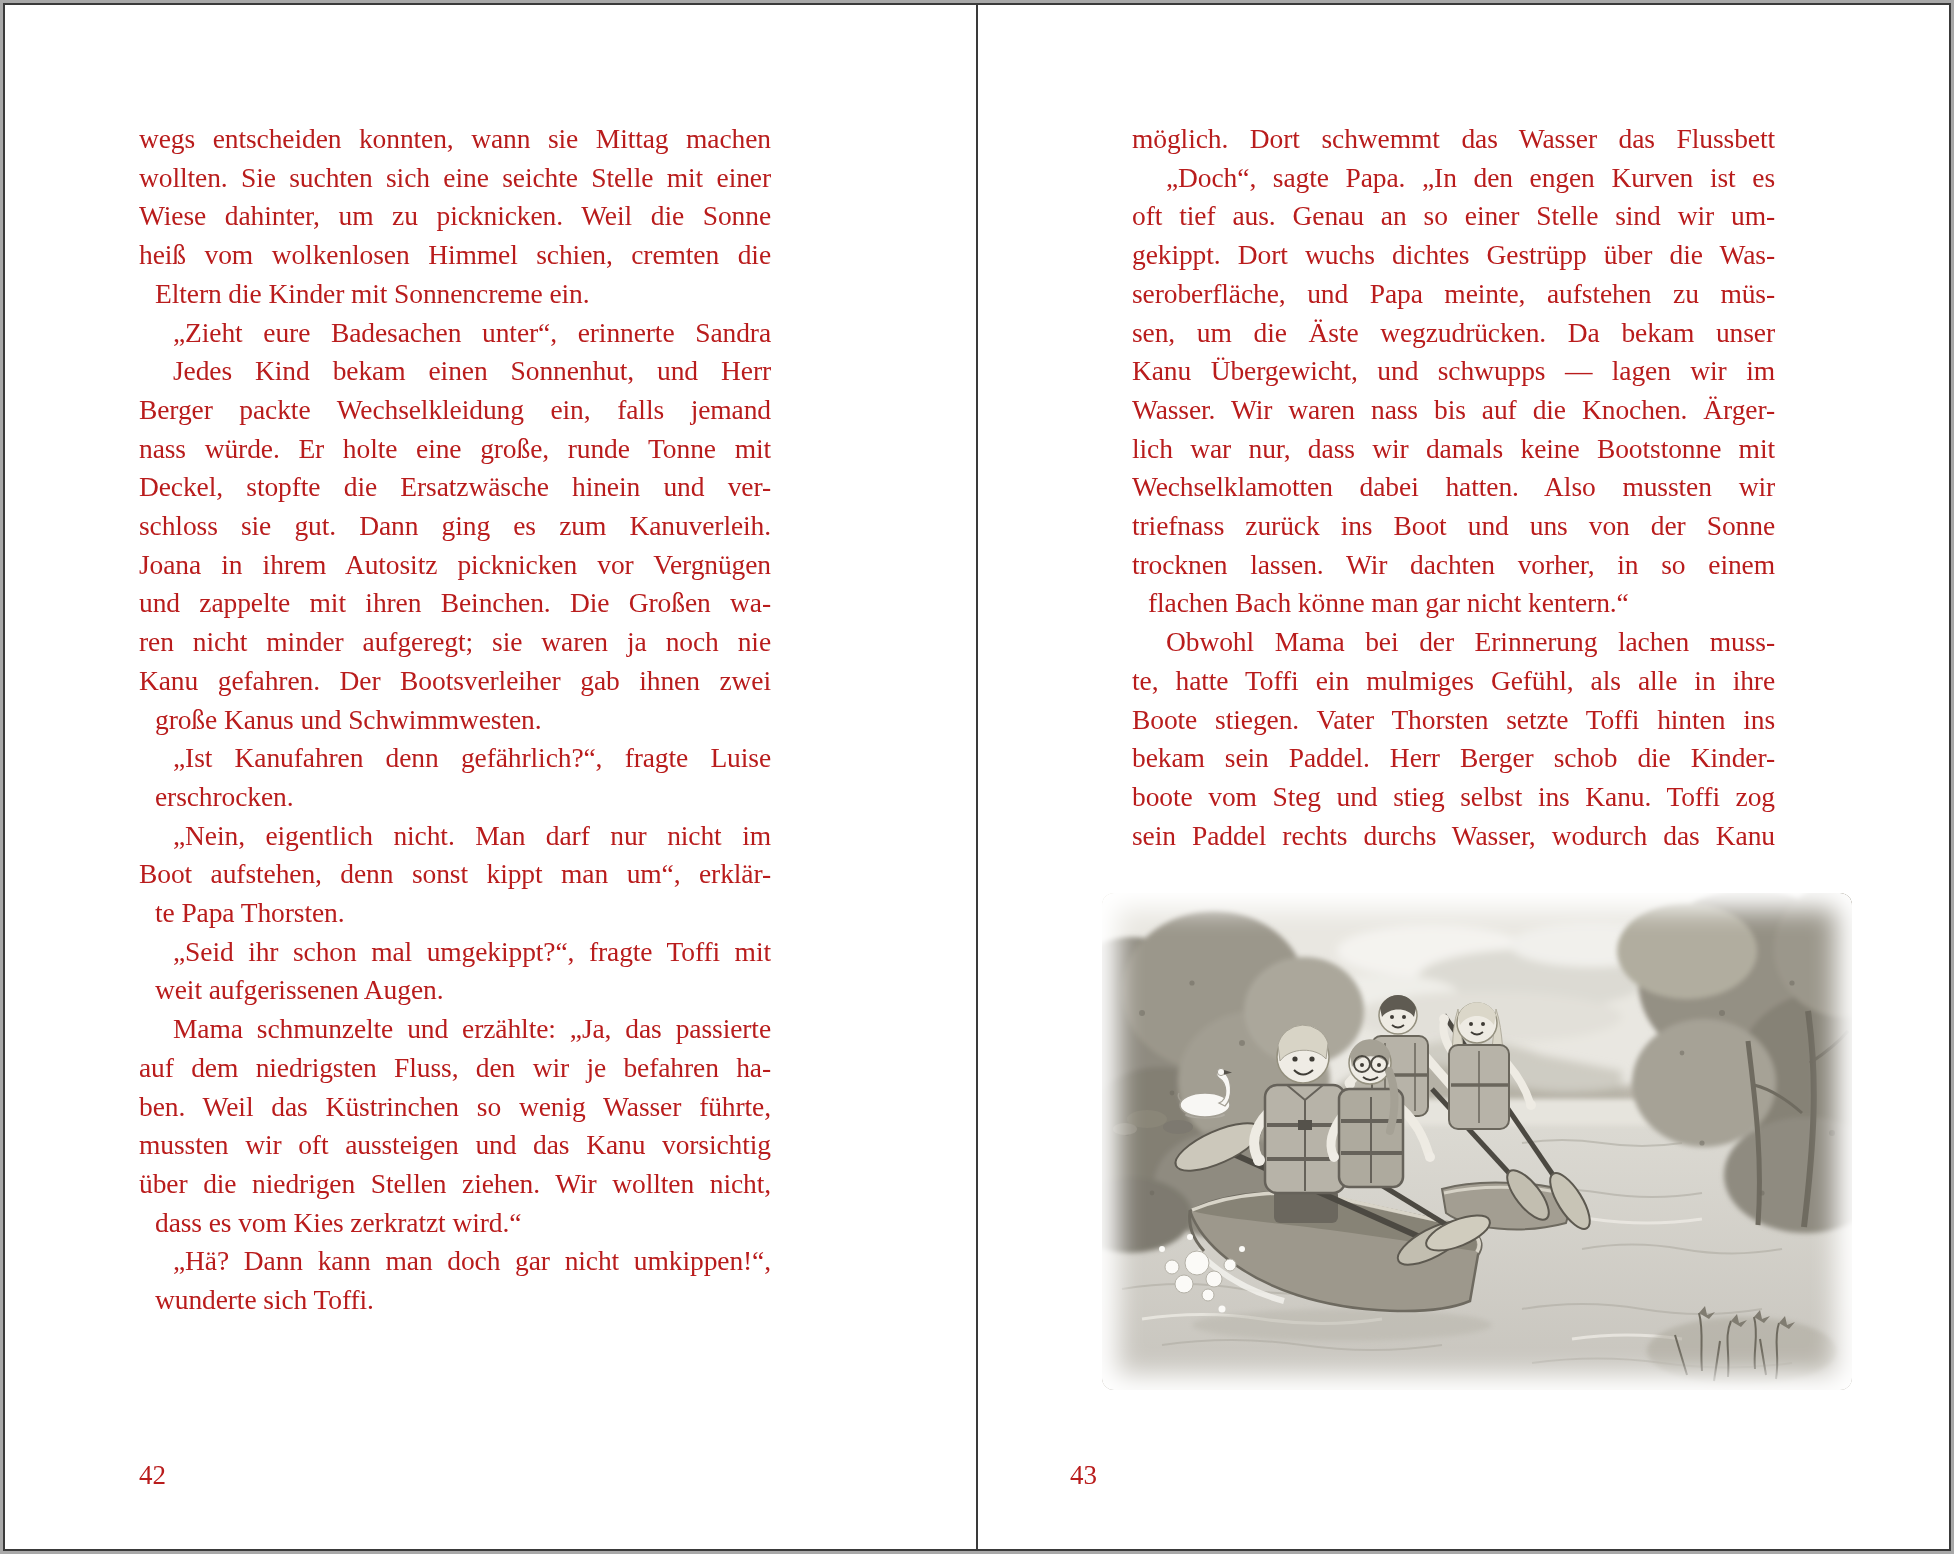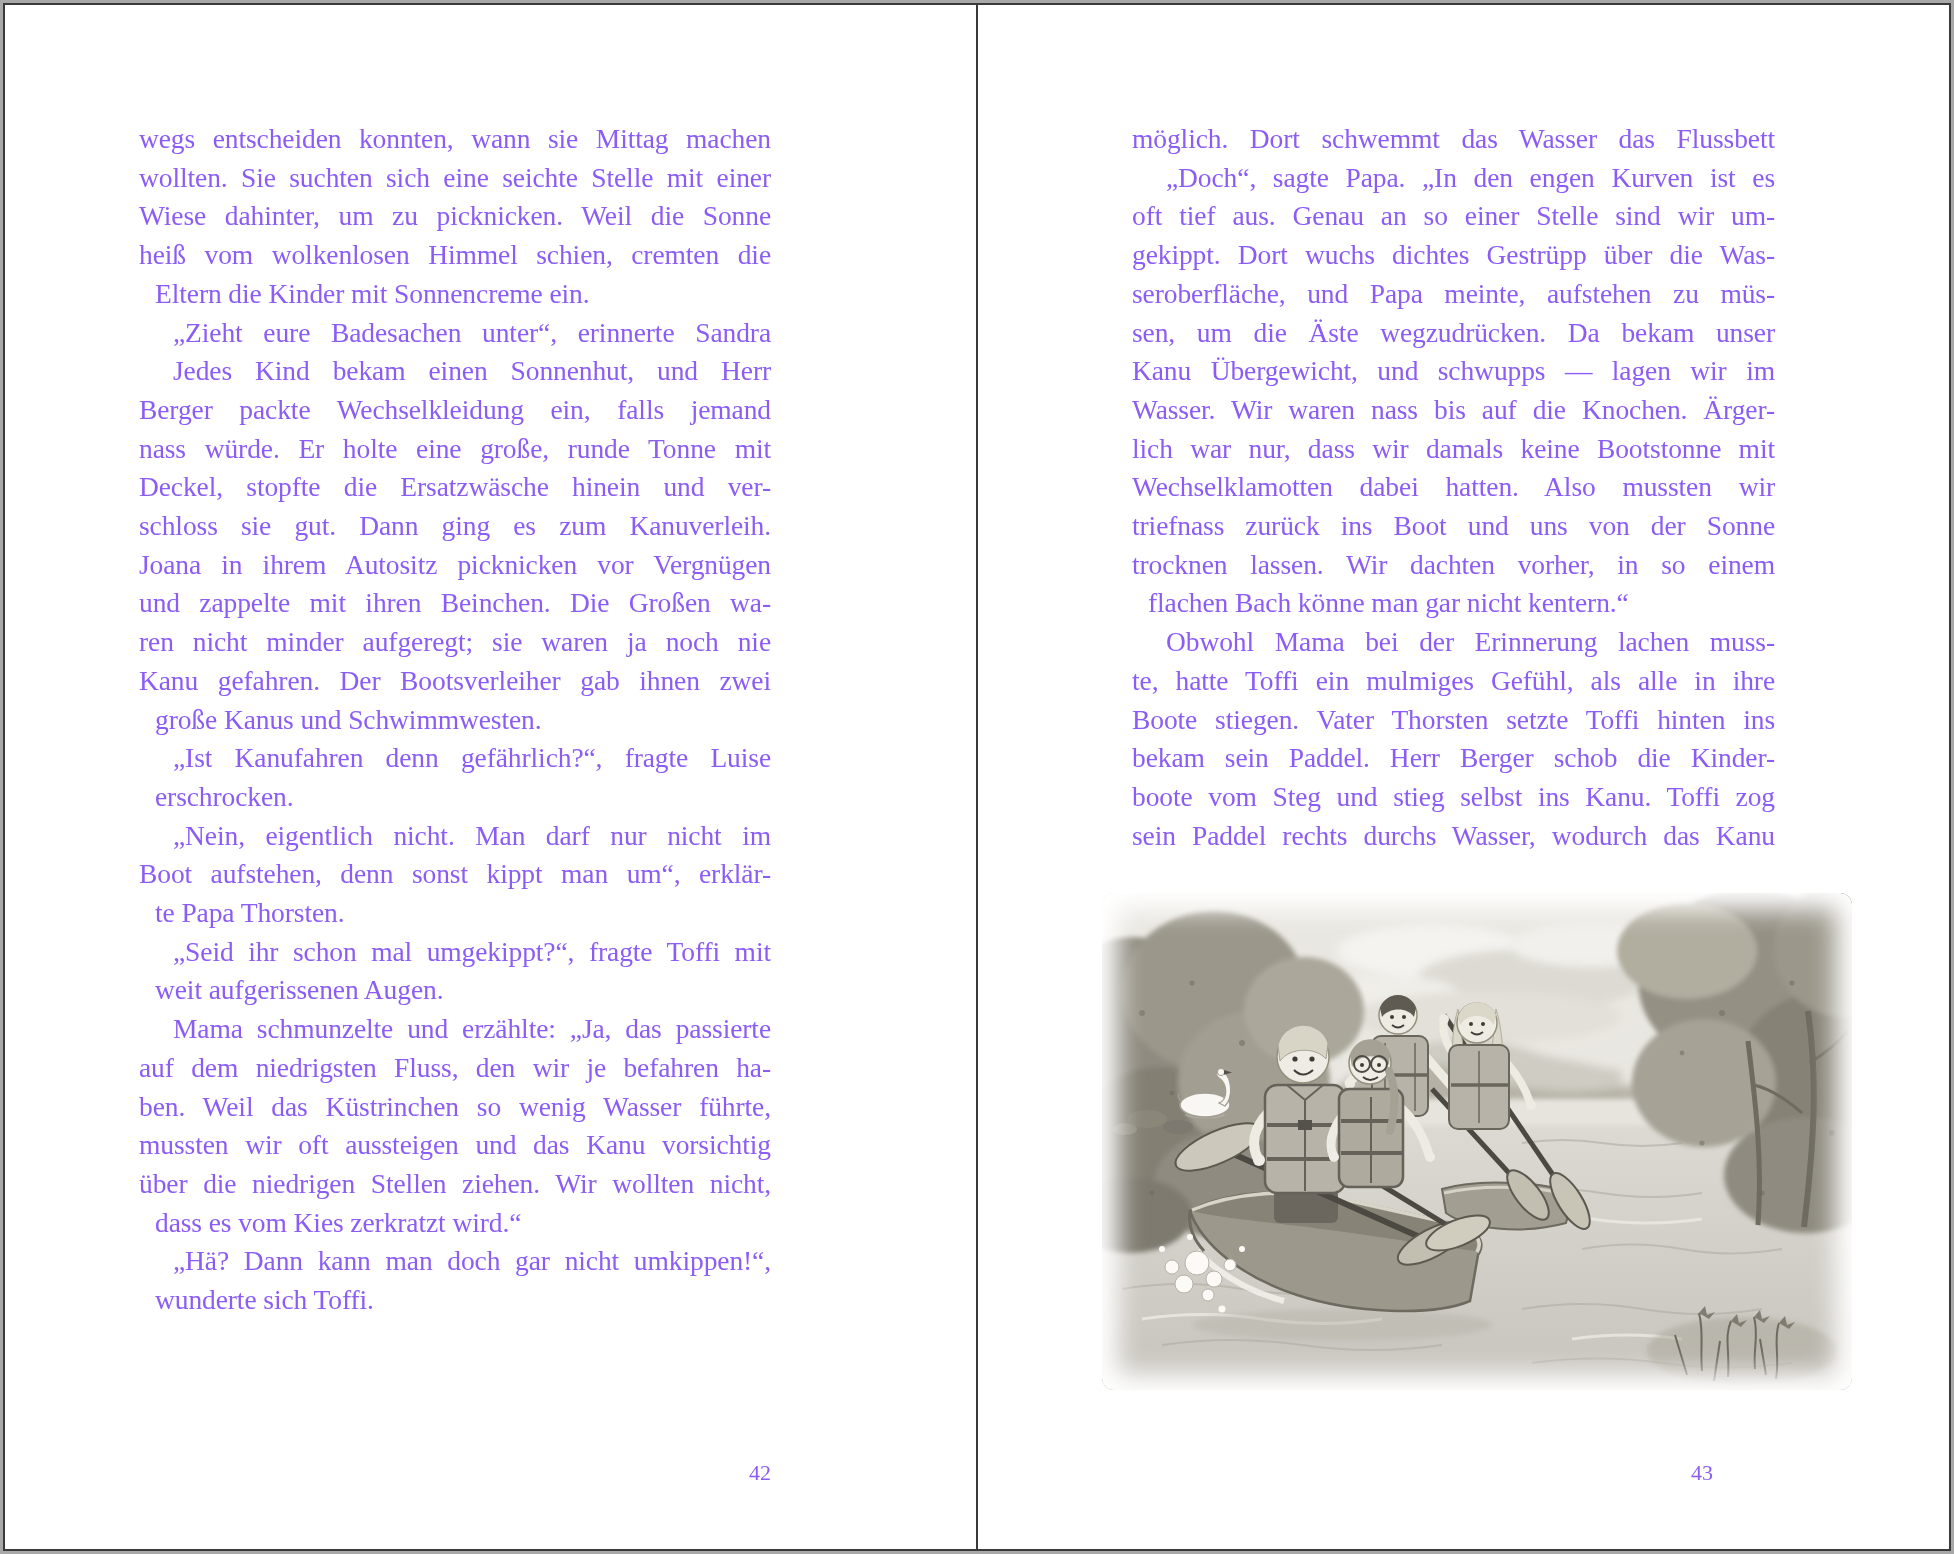--- a/index.html
+++ b/index.html
@@ -1,27 +1,27 @@
 <!DOCTYPE html>
 <html><head>
 <meta charset="utf-8">
 <style>
   html,body{margin:0;padding:0;background:#a8a8a8;}
   #canvas{position:relative;width:1954px;height:1554px;background:#ffffff;overflow:hidden;
-          font-family:"Liberation Serif","DejaVu Serif",serif;color:#8b5cf6;}
+          font-family:"Liberation Serif","DejaVu Serif",serif;color:#b91c1c;}
   .frame-outer{position:absolute;inset:0;border:3px solid #a8a8a8;pointer-events:none;z-index:40;}
   .frame-inner{position:absolute;inset:3px;border:2px solid #3a3a3a;pointer-events:none;z-index:41;}
   .page-divider{position:absolute;left:976px;top:5px;bottom:5px;width:2px;background:#3a3a3a;z-index:30;}
   .textblock{position:absolute;top:120px;font-size:27.5px;line-height:38.7px;letter-spacing:-0.1px;}
   #left-text{left:139px;width:632px;}
   #right-text{left:1132px;width:643px;}
   .line{text-align:justify;text-align-last:justify;-moz-text-align-last:justify;white-space:nowrap;}
   .line.endline{text-align-last:left;-moz-text-align-last:left;white-space:normal;margin-left:16px;}
   .line.indent{text-indent:34px;}
-  .pagenum{position:absolute;top:1460px;font-size:22px;text-align:right;}
+  .pagenum{position:absolute;top:1460px;font-size:27px;text-align:left;}
   #pagenum-left{left:139px;width:632px;}
   #pagenum-right{left:1070px;width:643px;}
   .illustration{position:absolute;left:1102px;top:893px;width:750px;height:497px;border-radius:12px;overflow:hidden;}
   .illustration svg{display:block;width:100%;height:100%;}
   .vignette{position:absolute;inset:0;border-radius:12px;box-shadow:inset 0 0 26px 16px #ffffff;pointer-events:none;}
 </style>
 </head>
 <body>
 
 <div id="canvas">

